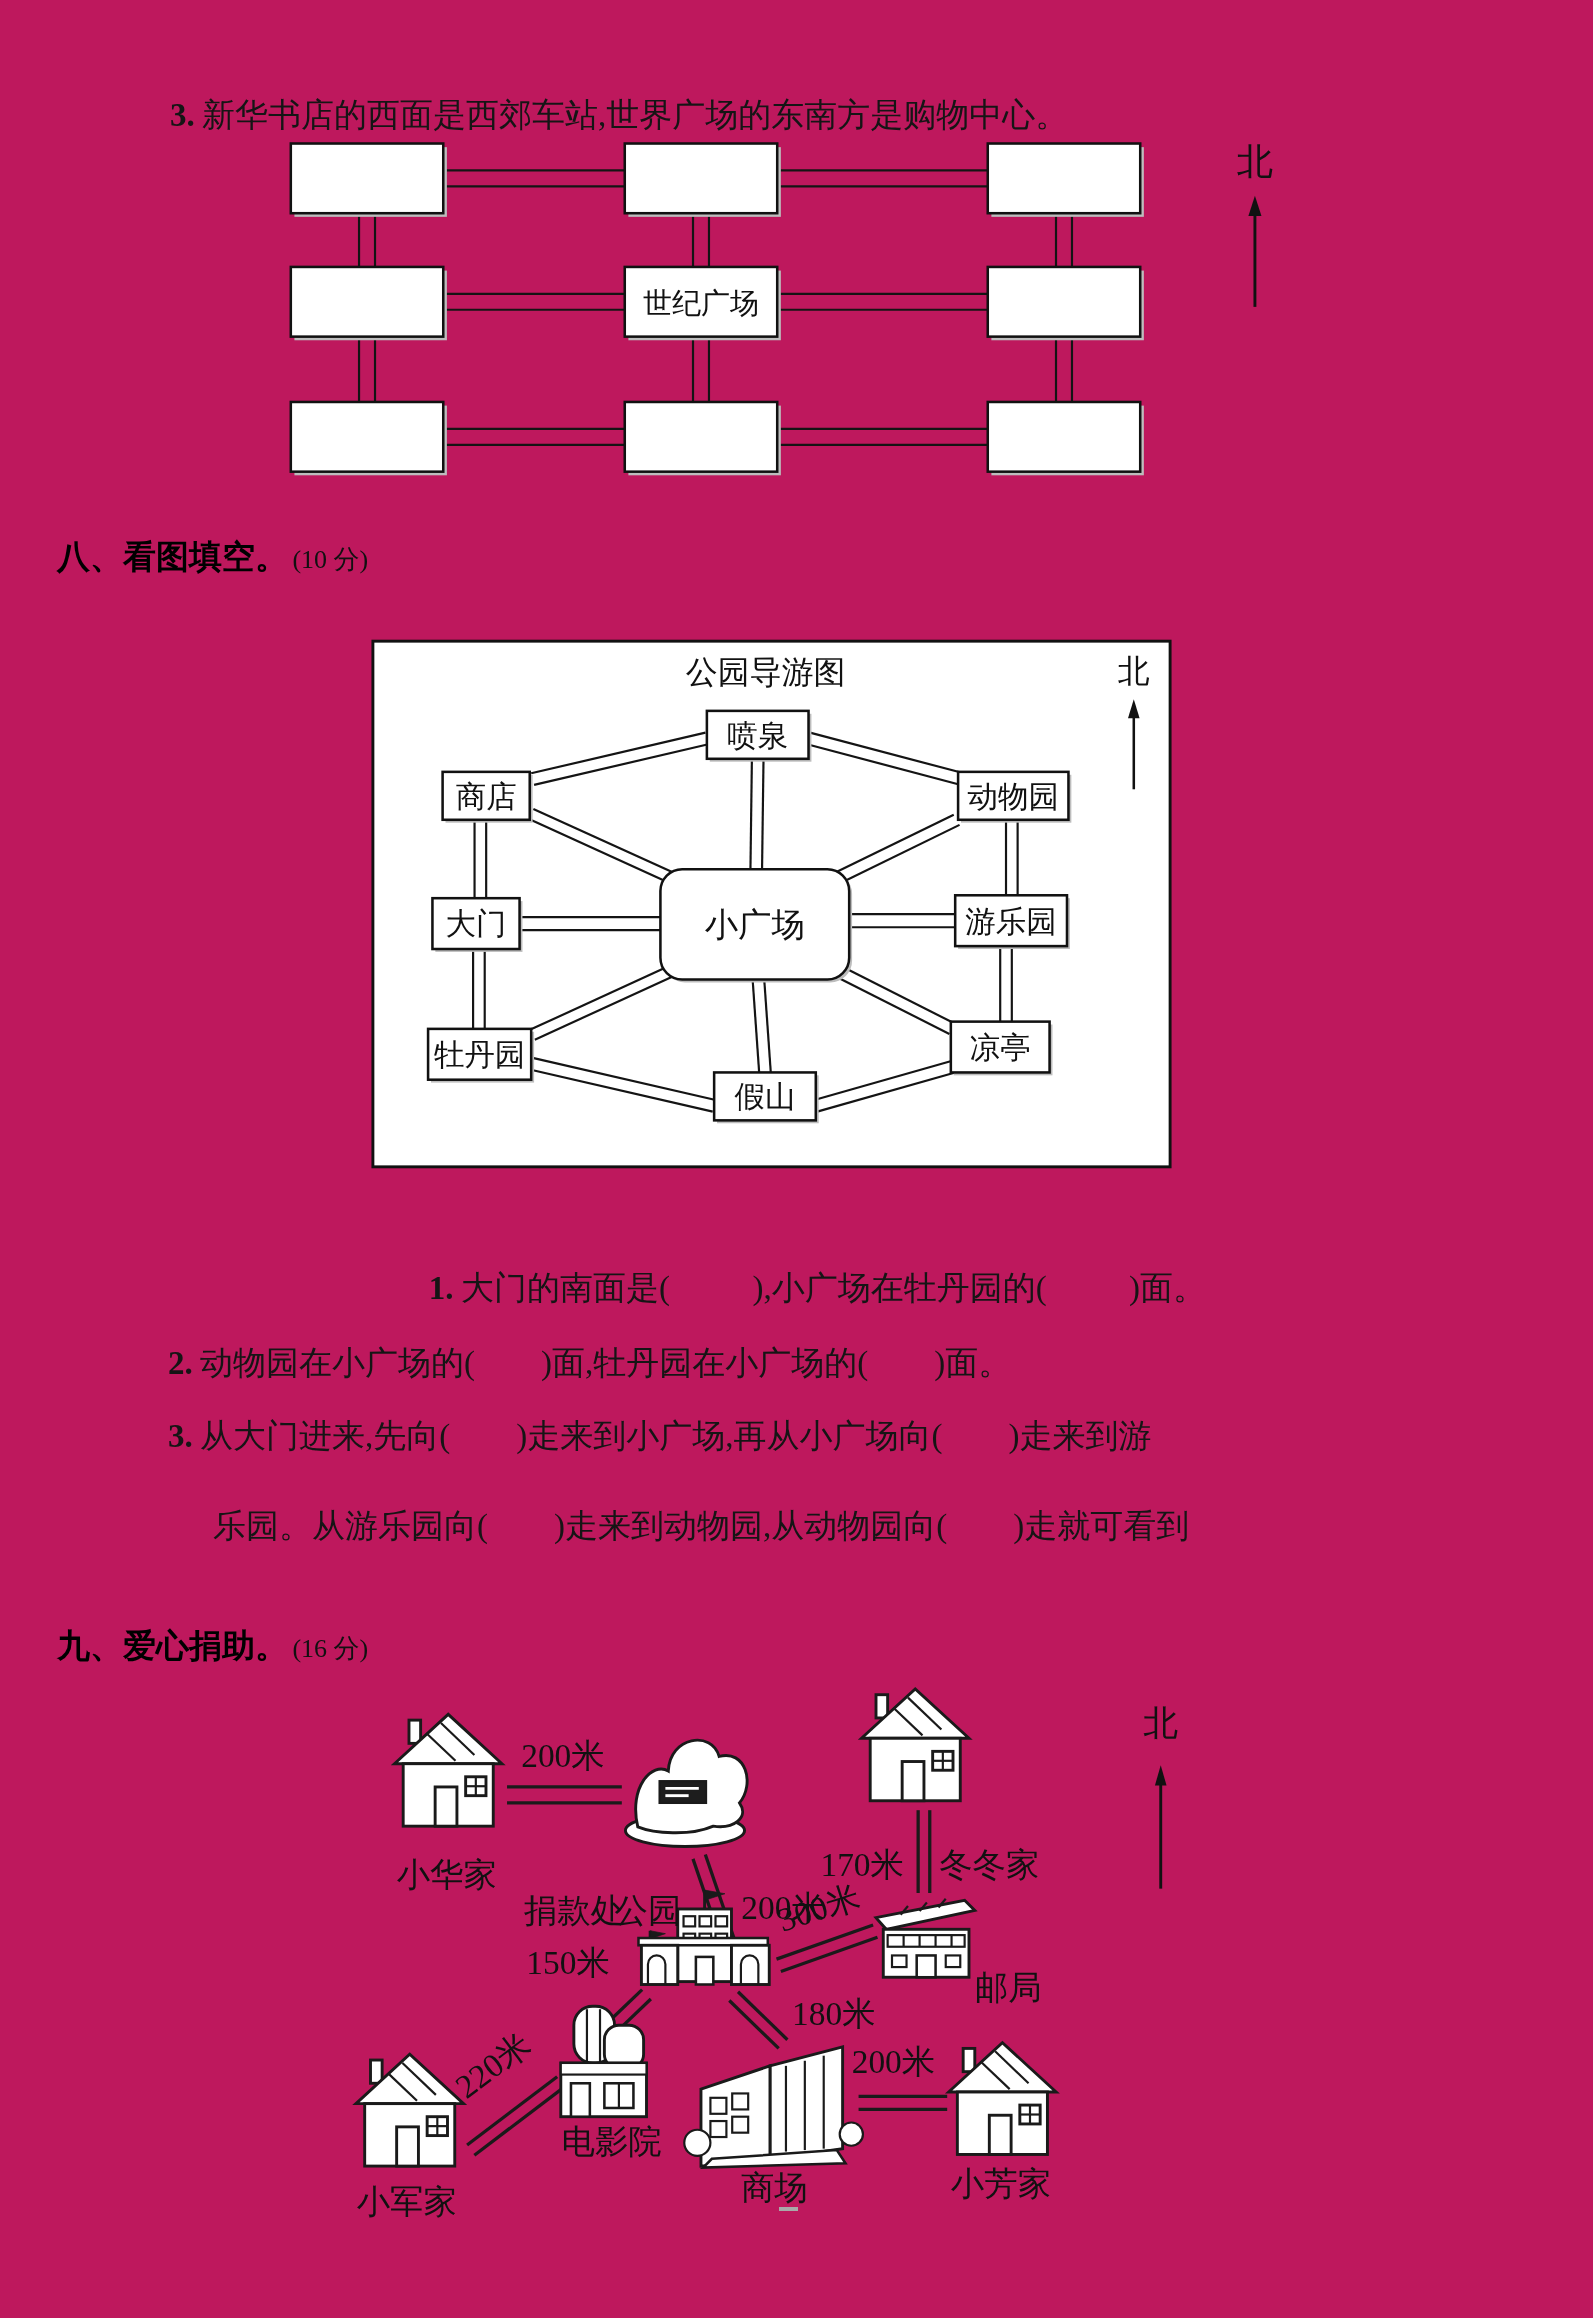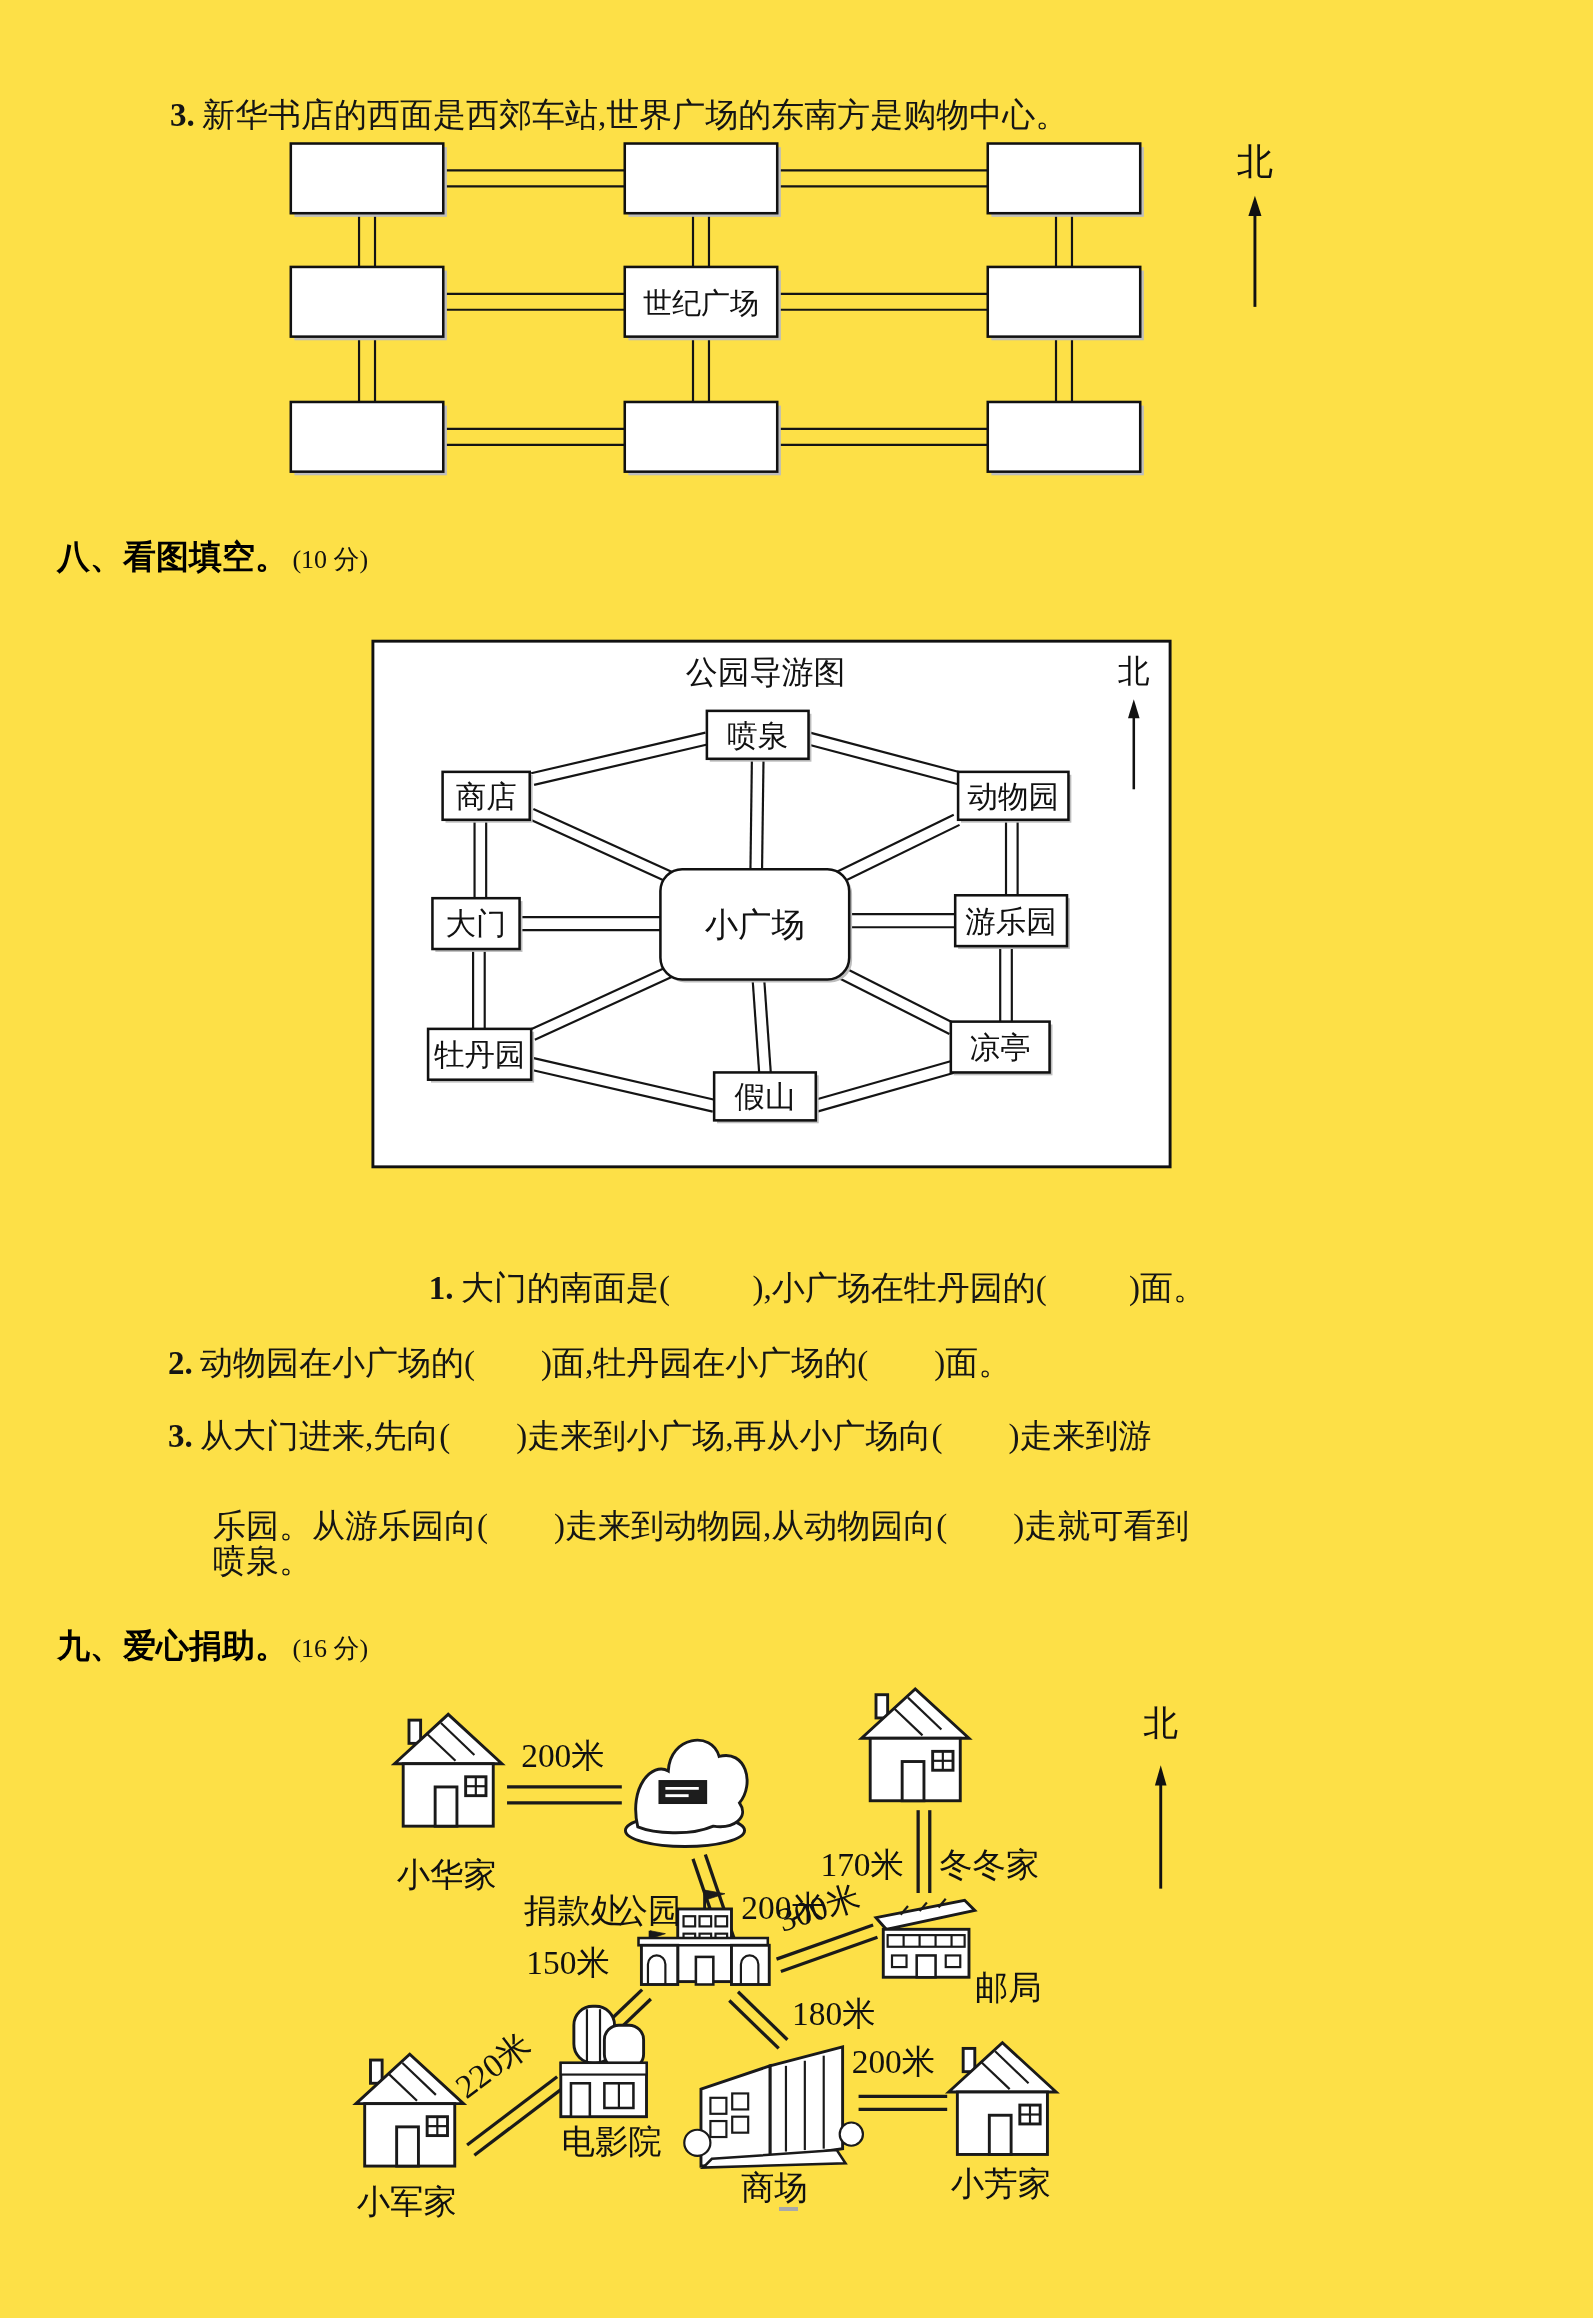--- a/index.html
+++ b/index.html
@@ -1,16 +1,16 @@
 <!DOCTYPE html>
 <html style="font-size:11.6px"><head>
 <meta charset="utf-8">
 <style>
   html,body{margin:0;padding:0;background:#fff;}
-  #page{position:relative;width:1594px;height:2319px;background:#fde047;overflow:hidden;
+  #page{position:relative;width:1594px;height:2319px;background:#be185d;overflow:hidden;
         font-family:"Liberation Serif","DejaVu Serif",serif;color:#111;}
   .abs{position:absolute;}
   .bodyline{font-size:33px;line-height:44px;white-space:pre-wrap;color:#151515;}
   .qnum{font-weight:bold;margin-right:7.3px;}
   .sechead{font-size:33px;font-weight:bold;font-family:"Liberation Sans","DejaVu Sans",sans-serif;color:#000;}
   .secscore{font-size:26px;font-weight:normal;font-family:"Liberation Serif","DejaVu Serif",serif;margin-left:4.4px;}
   svg text{font-family:"Liberation Serif","DejaVu Serif",serif;fill:#111;}
   .dash{position:absolute;left:779px;top:2207px;width:19px;height:4.4px;background:#a9a9a9;}
 </style>
 </head>
@@ -173,23 +173,20 @@
   </div>
   <div class="abs bodyline" style="left:135px;top:1297px;width:1366px;">
     <span class="qnum">2.</span><span>动物园在小广场的(        )面,牡丹园在小广场的(        )面。</span>
   </div>
   <div class="abs bodyline" style="left:135px;top:1370px;width:1395px;">
     <span class="qnum">3.</span><span>从大门进来,先向(        )走来到小广场,再从小广场向(        )走来到游</span>
   </div>
   <div class="abs bodyline" style="left:180px;top:1460px;width:1366px;">
     <span>乐园。从游乐园向(        )走来到动物园,从动物园向(        )走就可看到</span>
   </div>
-  <div class="abs bodyline" style="left:180px;top:1495px;width:1366px;">
-    <span>喷泉。</span>
-  </div>
 
   <div class="abs" style="left:57px;top:1624px;">
     <span class="sechead">九、爱心捐助。</span><span class="secscore">(16 分)</span>
   </div>
 
   <svg class="abs" style="left:334px;top:1678px;" width="901" height="552" viewBox="0 0 1240 760">
     <defs>
       <g id="house-icon">
         <rect x="28" y="18" width="16" height="32" fill="#fff" stroke="#1a1a1a" stroke-width="4"></rect>
         <polygon points="8,78 82,10 156,78" fill="#fff" stroke="#1a1a1a" stroke-width="4"></polygon>

